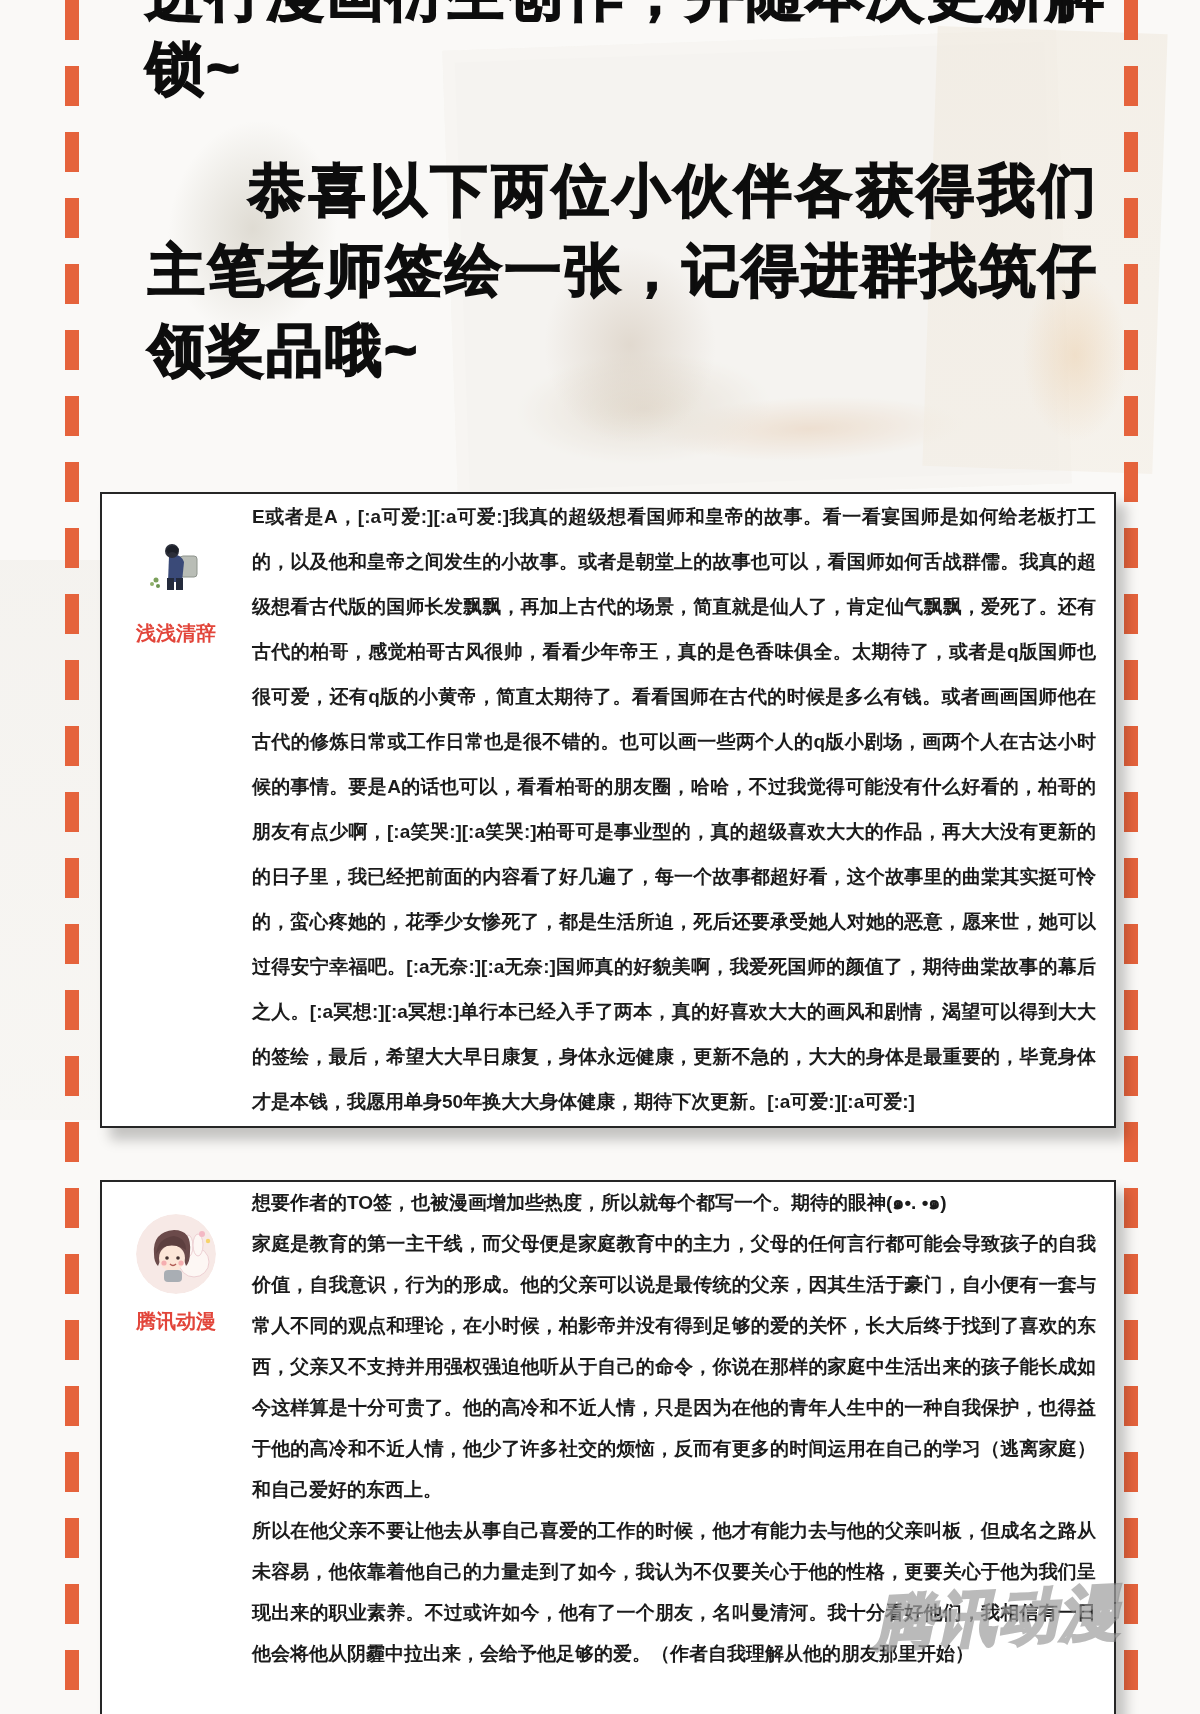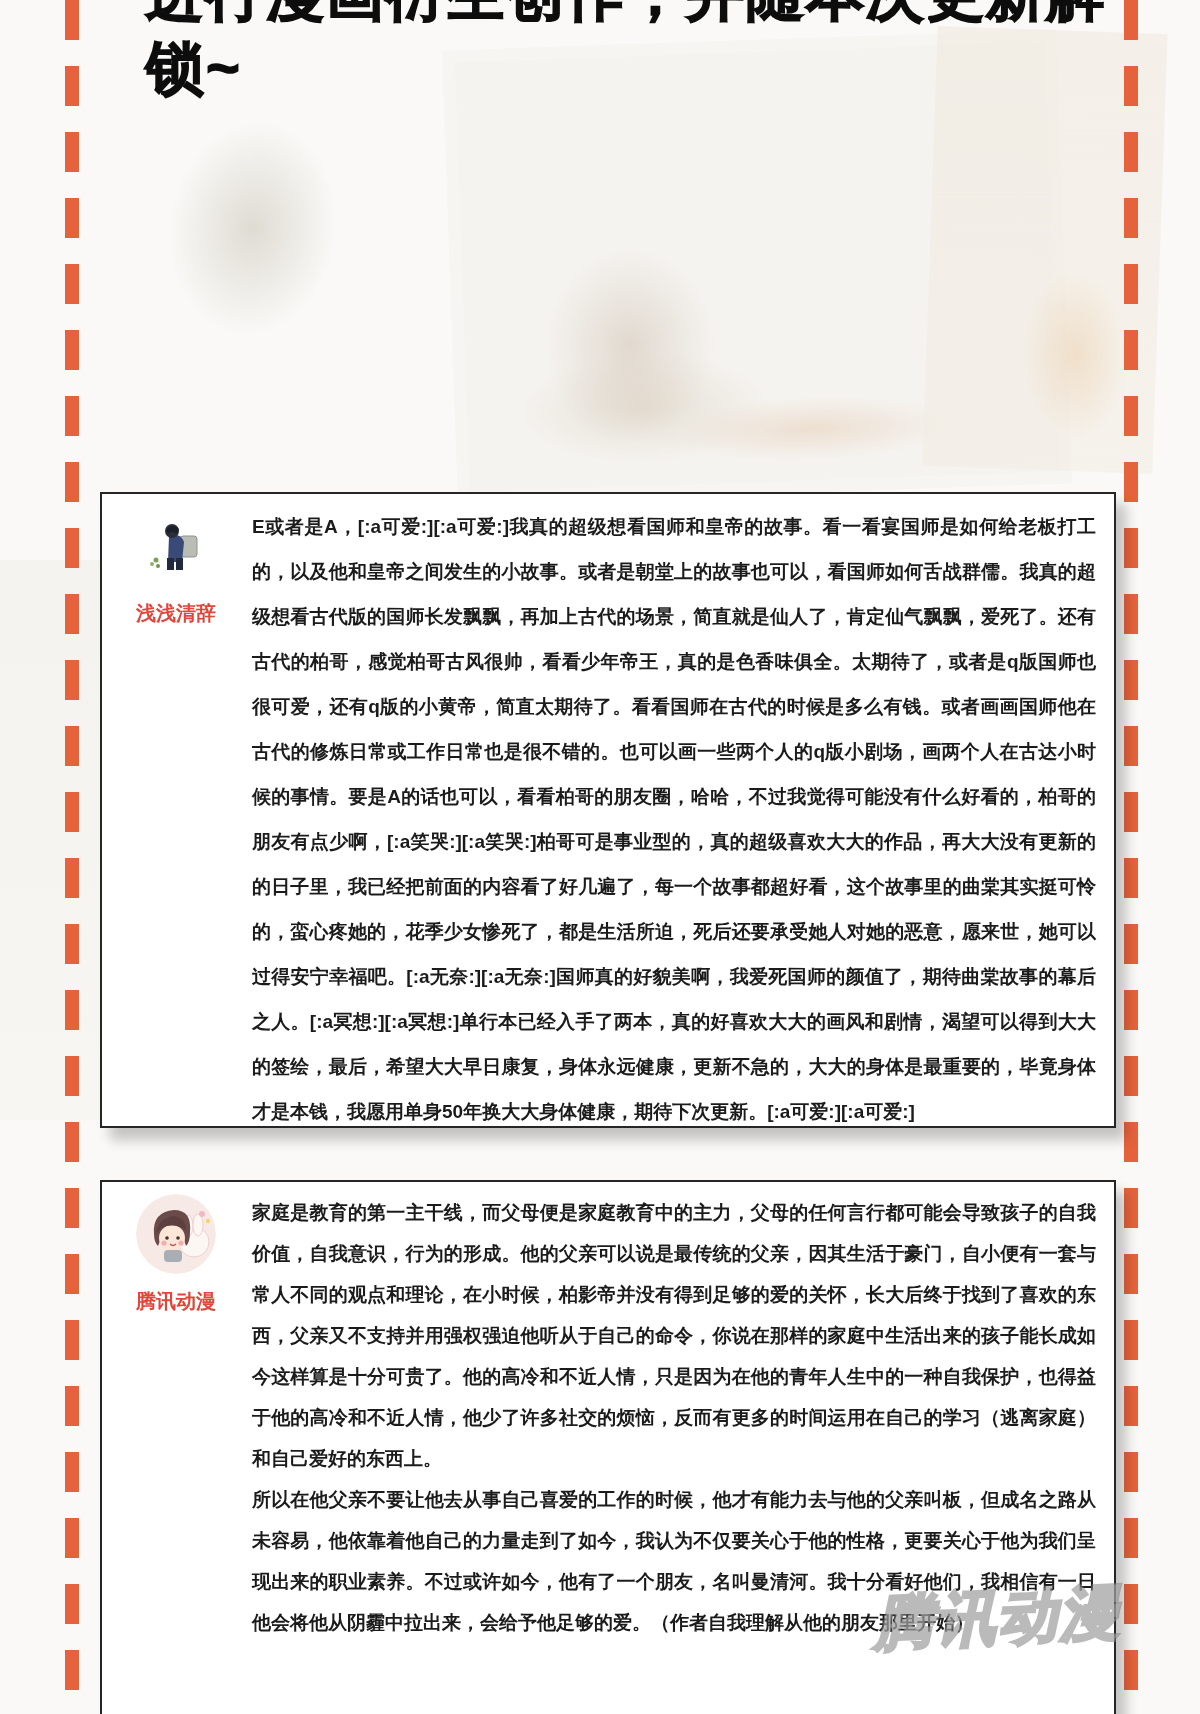--- a/index.html
+++ b/index.html
@@ -35,25 +35,25 @@
   .h-cut{top:-46px;left:146px;font-size:58px;white-space:nowrap;line-height:80px;}
   .h-line2{top:28px;left:146px;font-size:58px;line-height:80px;}
   .announce{top:150px;left:148px;width:950px;font-size:57px;line-height:80px;
             text-indent:100px;text-align:justify;word-break:break-all;}
 
   
   .card{position:absolute;left:100px;width:1016px;background:#fff;border:2px solid #262626;
         box-shadow:10px 12px 12px rgba(0,0,0,.22);display:flex;box-sizing:border-box;}
   .card1{top:492px;height:636px;}
   .card2{top:1180px;height:640px;}
-  .card-left{width:148px;flex:none;display:flex;flex-direction:column;align-items:center;padding-top:12px;}
+  .card-left{width:148px;flex:none;display:flex;flex-direction:column;align-items:center;padding-top:32px;}
   .avatar{width:80px;height:80px;border-radius:50%;overflow:hidden;background:#fff;}
   .avatar svg{display:block;}
   .username{margin-top:14px;color:#e2453a;font-size:20px;font-weight:700;}
-  .card-body{flex:1;padding:10px 18px 0 2px;font-size:19px;color:#1b1b1b;font-weight:600;
+  .card-body{flex:1;padding:0 18px 0 2px;font-size:19px;color:#1b1b1b;font-weight:600;
              text-align:justify;word-break:break-all;}
   .card1 .card-body{line-height:45px;}
   .card2 .card-body{line-height:41px;}
   .card-body p{margin:0;}
 
   
   .watermark{position:absolute;left:878px;top:1578px;z-index:10;font-size:60px;font-weight:900;
              letter-spacing:2px;color:rgba(255,255,255,.4);
              -webkit-text-stroke:3px rgba(130,130,130,.55);
              transform:skew(-12deg,-3deg);white-space:nowrap;}
@@ -68,20 +68,21 @@
   <div class="bg-shape bg3"></div>
   <div class="bg-shape bg4"></div>
   <div class="bg-shape bg5"></div>
   <div class="bg-shape bg6"></div>
 
   <div class="dash dash-left"></div>
   <div class="dash dash-right"></div>
 
   <div class="headline h-cut">进行漫画衍生创作，并随本次更新解</div>
   <div class="headline h-line2">锁~</div>
+  <div class="headline announce">恭喜以下两位小伙伴各获得我们主笔老师签绘一张，记得进群找筑仔领奖品哦~</div>
 
   <div class="card card1">
     <div class="card-left">
       <div class="avatar">
         <svg width="80" height="80" viewBox="0 0 80 80">
           <circle cx="40" cy="40" r="40" fill="#ffffff"></circle>
           <rect x="44" y="30" width="17" height="21" rx="3" fill="#b9bdb6" stroke="#8e948c" stroke-width="1"></rect>
           <path d="M33 30 Q44 26 48 36 L46 56 L32 56 Z" fill="#3a4a78"></path>
           <circle cx="36" cy="25" r="7" fill="#2c2f3a"></circle>
           <path d="M30 24 Q36 16 43 23 L41 28 Q36 24 32 28 Z" fill="#1d2029"></path>
@@ -114,20 +115,21 @@
           <circle cx="45" cy="49" r="2.6" fill="#f5aeb0"></circle>
           <path d="M34 50 Q37 53 40 50" stroke="#b05a54" stroke-width="1.4" fill="none"></path>
           <rect x="28" y="56" width="18" height="12" rx="4" fill="#a9aeb4"></rect>
           <circle cx="66" cy="20" r="3" fill="#f3b8c4"></circle>
           <circle cx="72" cy="27" r="2.2" fill="#f6d36b"></circle>
         </svg>
       </div>
       <div class="username">腾讯动漫</div>
     </div>
     <div class="card-body">
+      <p>想要作者的TO签，也被漫画增加些热度，所以就每个都写一个。期待的眼神(๑•. •๑)</p>
       <p>家庭是教育的第一主干线，而父母便是家庭教育中的主力，父母的任何言行都可能会导致孩子的自我价值，自我意识，行为的形成。他的父亲可以说是最传统的父亲，因其生活于豪门，自小便有一套与常人不同的观点和理论，在小时候，柏影帝并没有得到足够的爱的关怀，长大后终于找到了喜欢的东西，父亲又不支持并用强权强迫他听从于自己的命令，你说在那样的家庭中生活出来的孩子能长成如今这样算是十分可贵了。他的高冷和不近人情，只是因为在他的青年人生中的一种自我保护，也得益于他的高冷和不近人情，他少了许多社交的烦恼，反而有更多的时间运用在自己的学习（逃离家庭）和自己爱好的东西上。</p>
       <p>所以在他父亲不要让他去从事自己喜爱的工作的时候，他才有能力去与他的父亲叫板，但成名之路从未容易，他依靠着他自己的力量走到了如今，我认为不仅要关心于他的性格，更要关心于他为我们呈现出来的职业素养。不过或许如今，他有了一个朋友，名叫曼清河。我十分看好他们，我相信有一日他会将他从阴霾中拉出来，会给予他足够的爱。（作者自我理解从他的朋友那里开始）</p>
     </div>
   </div>
 
   <div class="watermark">腾讯动漫</div>
 
 </div>
 
 </body></html>

